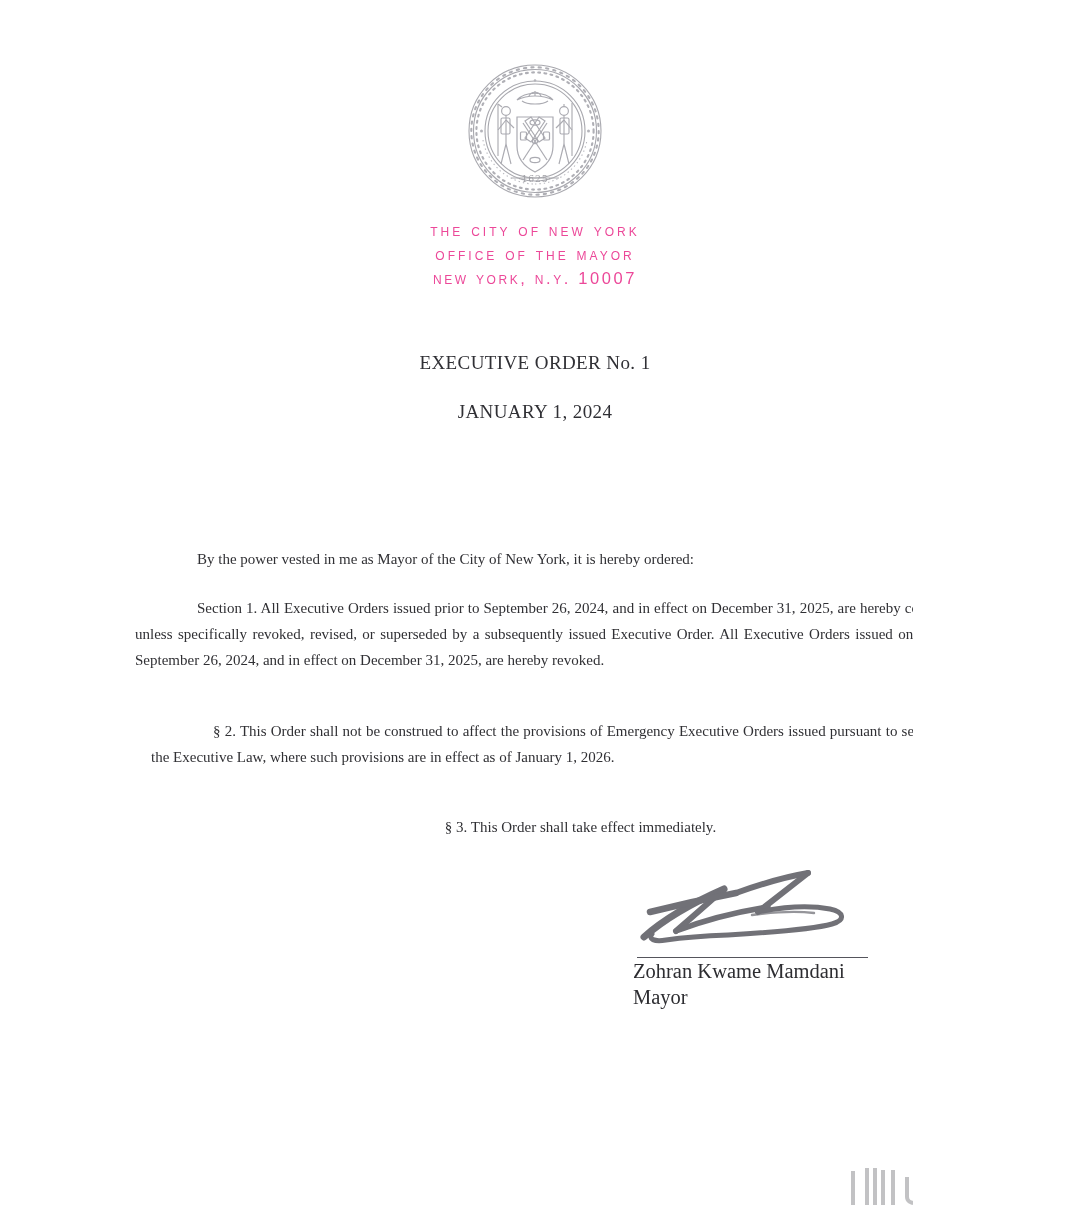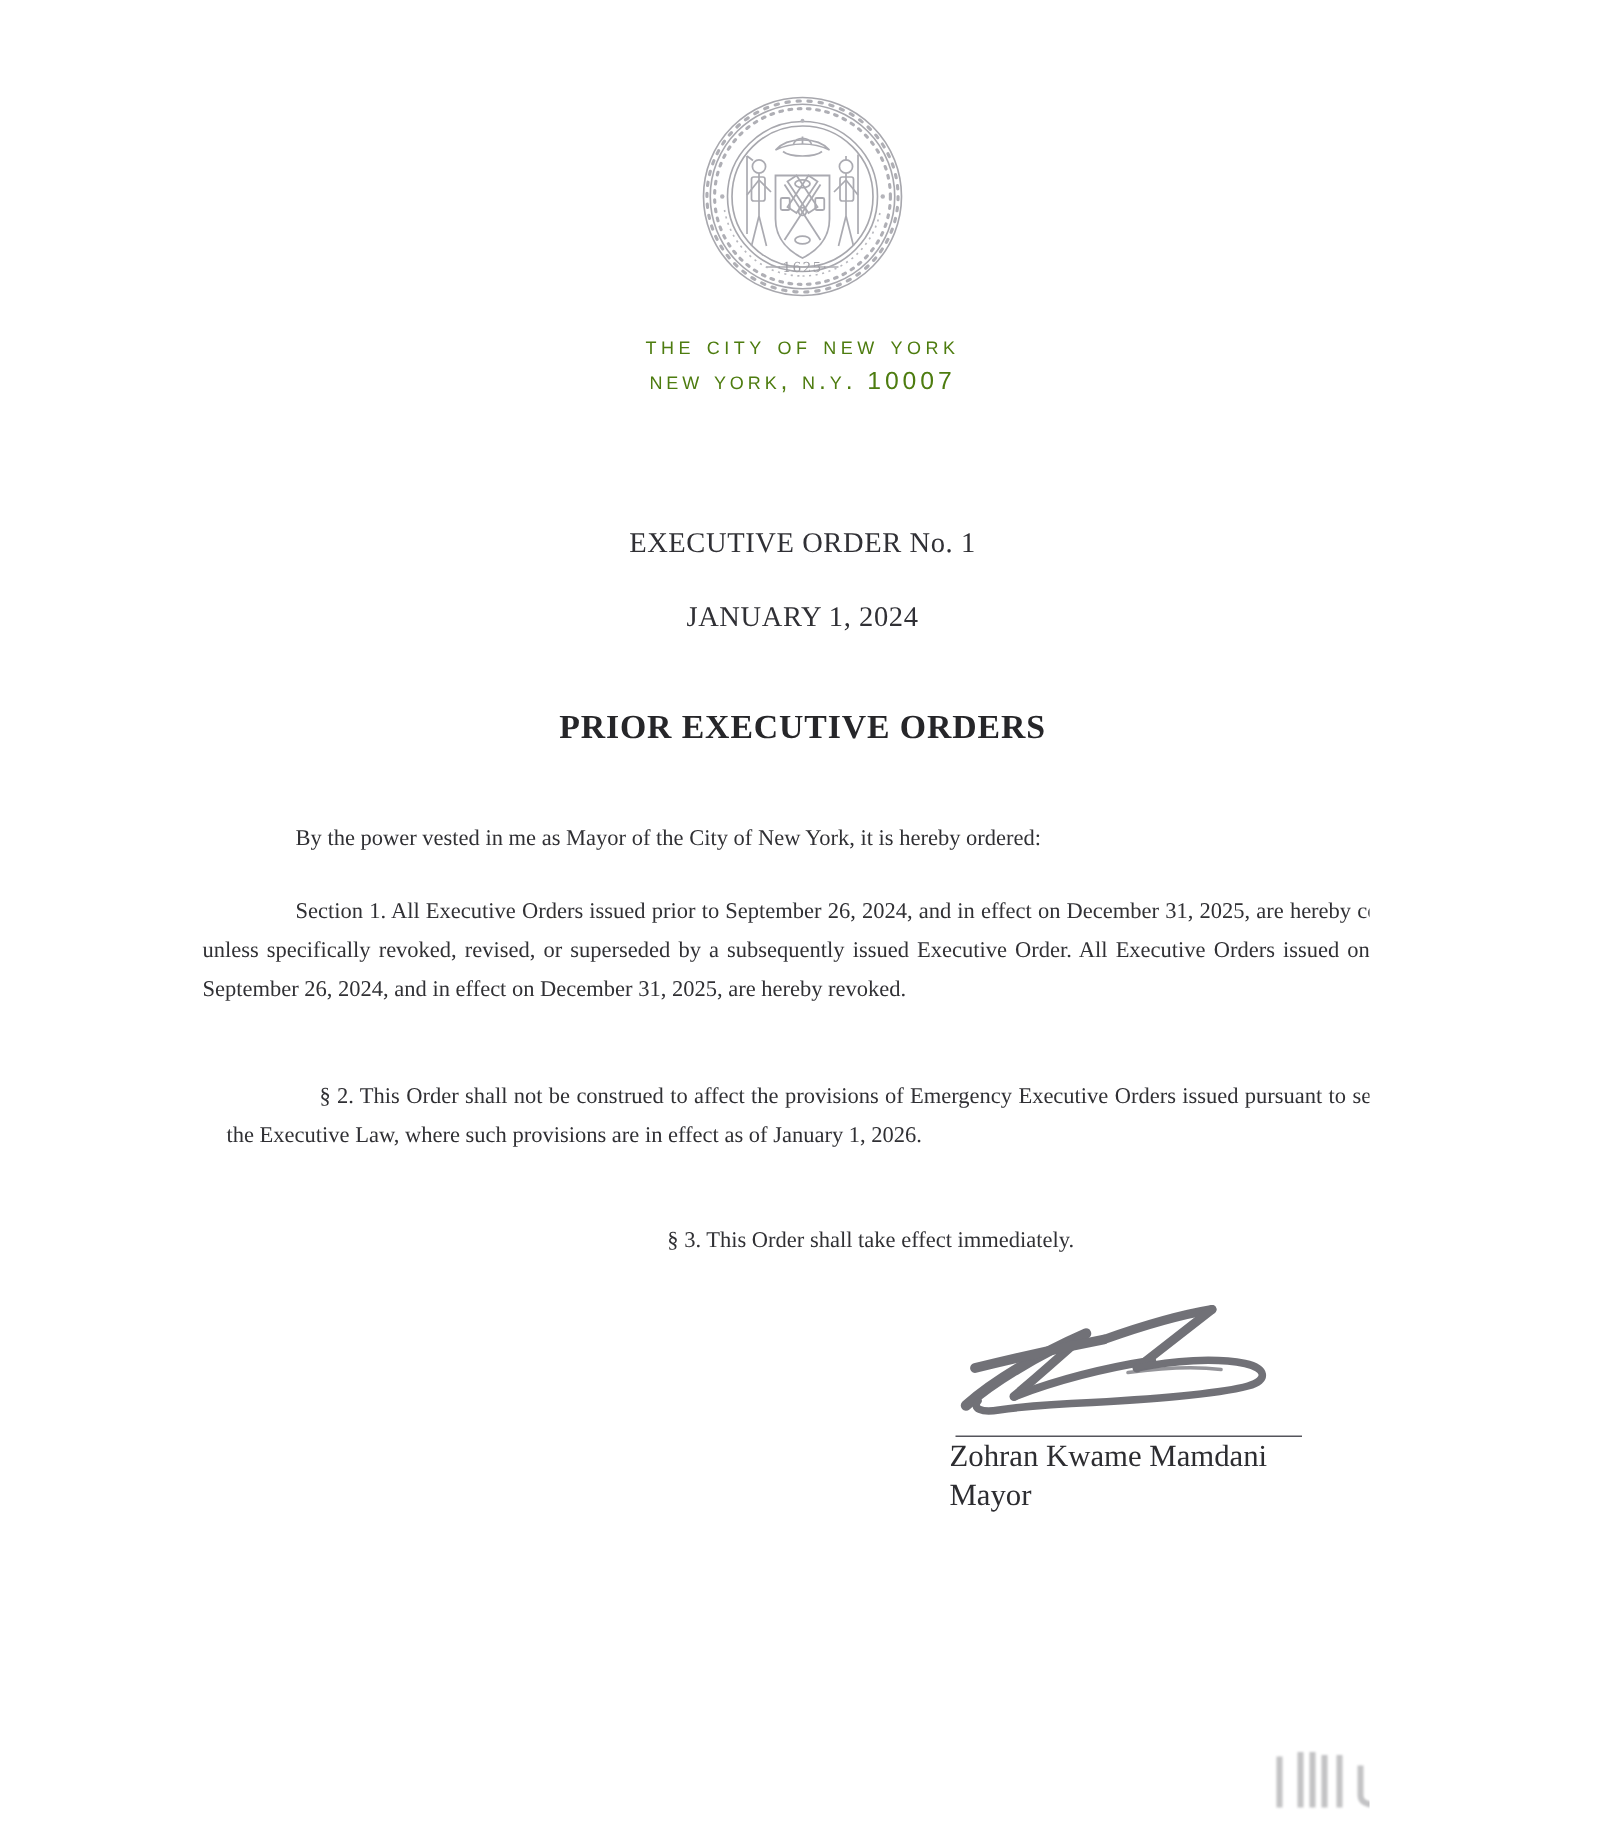--- a/index.html
+++ b/index.html
@@ -31,21 +31,21 @@
     margin: 0 auto;
     width: 140px;
     height: 142px;
     opacity: 0.60;
   }
   .seal-wrap svg { display: block; width: 140px; height: 142px; }
 
   .letterhead-lines {
     margin-top: 16px;
     font-family: "Liberation Sans", "DejaVu Sans", sans-serif;
-    color: #4d7c0f;
+    color: #ec4899;
   }
   .lh-line {
     font-size: 17.5px;
     letter-spacing: 3.0px;
     line-height: 24px;
     font-variant: small-caps;
     text-transform: lowercase;
     font-weight: 400;
     white-space: pre;
   }
@@ -210,27 +210,27 @@
 
         <g stroke="#8a8a94" stroke-width="1.1" fill="none" stroke-dasharray="1.4 3.0">
           <path d="M18 80 A53 53 0 0 0 70 124"></path>
           <path d="M70 124 A53 53 0 0 0 122 80"></path>
         </g>
       </svg>
     </div>
 
     <div class="letterhead-lines">
       <div class="lh-line lh1">The City of New York</div>
+      <div class="lh-line lh2">Office of the Mayor</div>
       <div class="lh-line lh3">New York, N.Y. 10007</div>
     </div>
   </div>
 
   <div class="doc-title t-order">EXECUTIVE ORDER No. 1</div>
   <div class="doc-title t-date">JANUARY 1, 2024</div>
-  <div class="t-subject">PRIOR EXECUTIVE ORDERS</div>
 
   <div class="body-block p-preamble">
     <p>By the power vested in me as Mayor of the City of New York, it is hereby ordered:</p>
   </div>
 
   <div class="body-block p-s1">
     <p>Section 1. All Executive Orders issued prior to September 26, 2024, and in effect on December 31, 2025, are hereby continued unless specifically revoked, revised, or superseded by a subsequently issued Executive Order.  All Executive Orders issued on or after September 26, 2024, and in effect on December 31, 2025, are hereby revoked.</p>
   </div>
 
   <div class="body-block p-s2">

